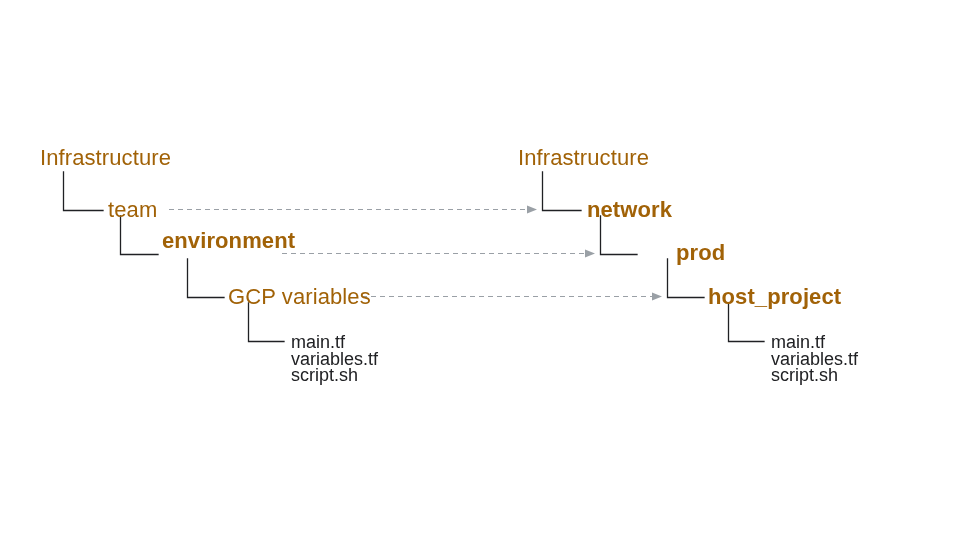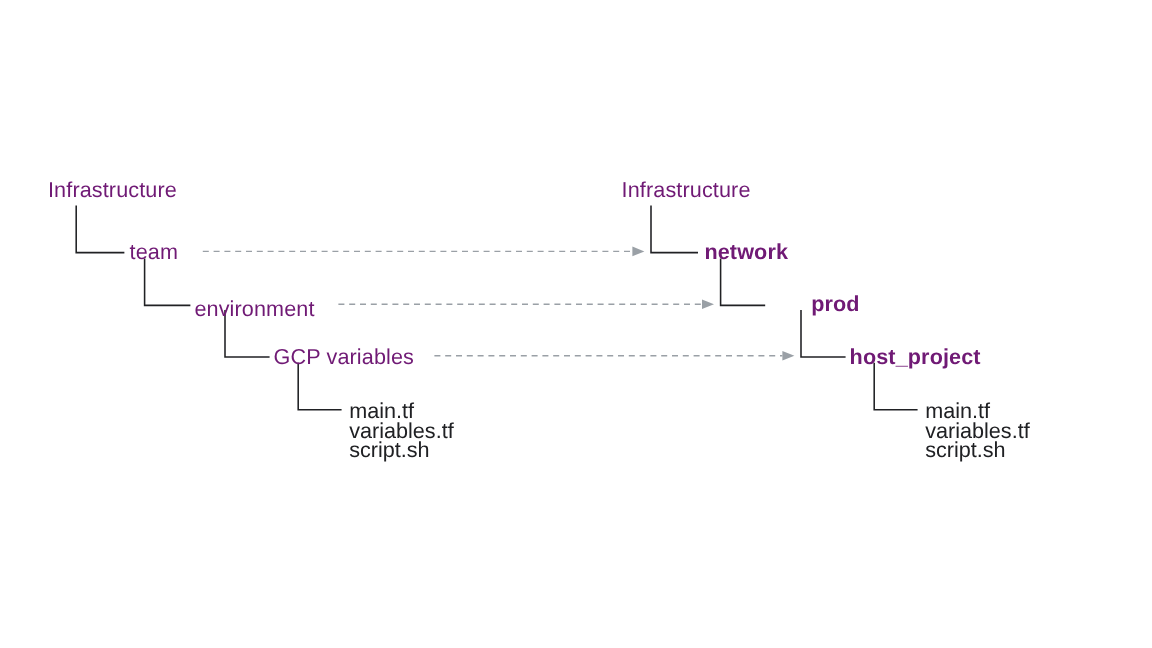--- a/index.html
+++ b/index.html
@@ -15,25 +15,25 @@
     color: #202124;
   }
   #canvas {
     position: relative;
     width: 960px;
     height: 540px;
     background: #ffffff;
   }
   .node-label {
     position: absolute;
-    font-size: 18px;
+    font-size: 22px;
     line-height: 22px;
     letter-spacing: 0.1px;
     white-space: nowrap;
-    color: #701a75;
+    color: #a16207;
   }
   .node-label.bold {
     font-weight: bold;
   }
   .file-list {
     position: absolute;
     font-size: 18px;
     line-height: 16.5px;
     white-space: nowrap;
     color: #202124;
@@ -89,21 +89,21 @@
     <polygon class="map-arrow-head" points="585,249.5 595,253.5 585,257.5"></polygon>
 
     <path class="map-arrow-line" d="M362,296.5 L652,296.5"></path>
     <polygon class="map-arrow-head" points="652,292.5 662,296.5 652,300.5"></polygon>
   </svg>
 
   <div class="node-label" style="left:40px; top:147px;">Infrastructure</div>
 
   <div class="node-label" style="left:108px; top:199px;">team</div>
 
-  <div class="node-label" style="left:162px; top:246px;">environment</div>
+  <div class="node-label" style="left:162px; top:230px;font-weight:bold;">environment</div>
 
   <div class="node-label" style="left:228px; top:286px;">GCP variables</div>
 
   <div class="file-list" style="left:291px; top:334px;">
     <span class="file-item">main.tf</span>
     <span class="file-item">variables.tf</span>
     <span class="file-item">script.sh</span>
   </div>
 
   <div class="node-label" style="left:518px; top:147px;">Infrastructure</div>

